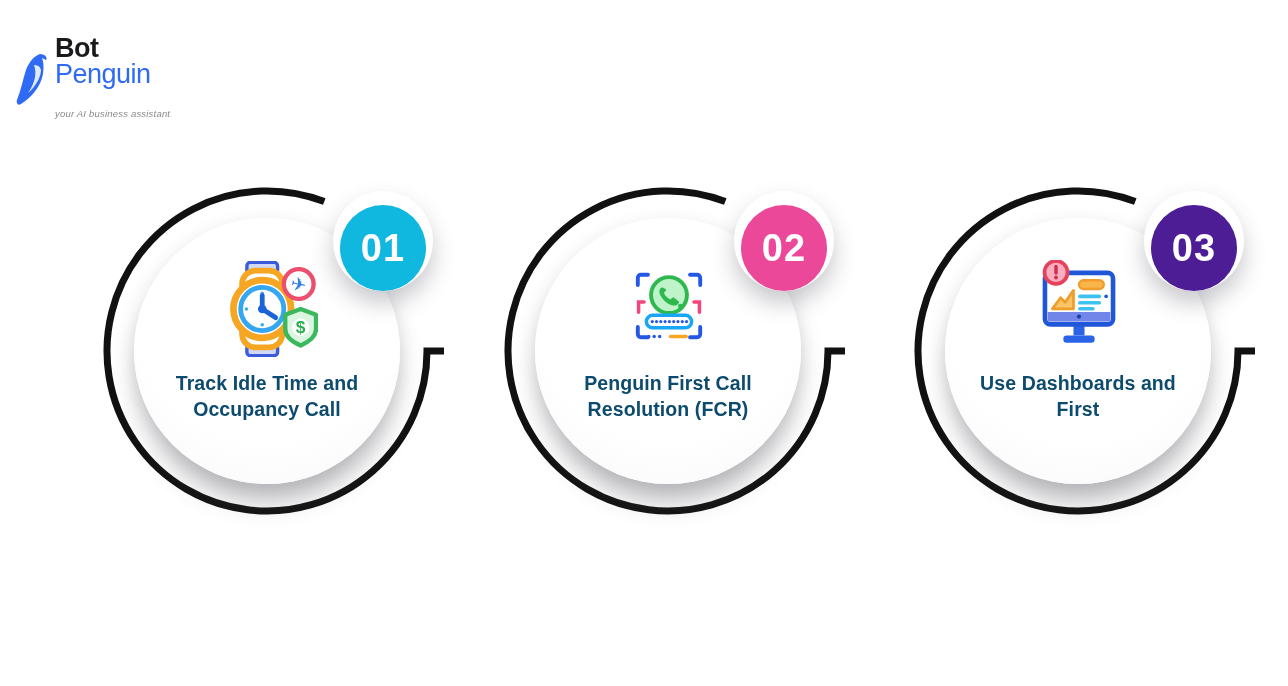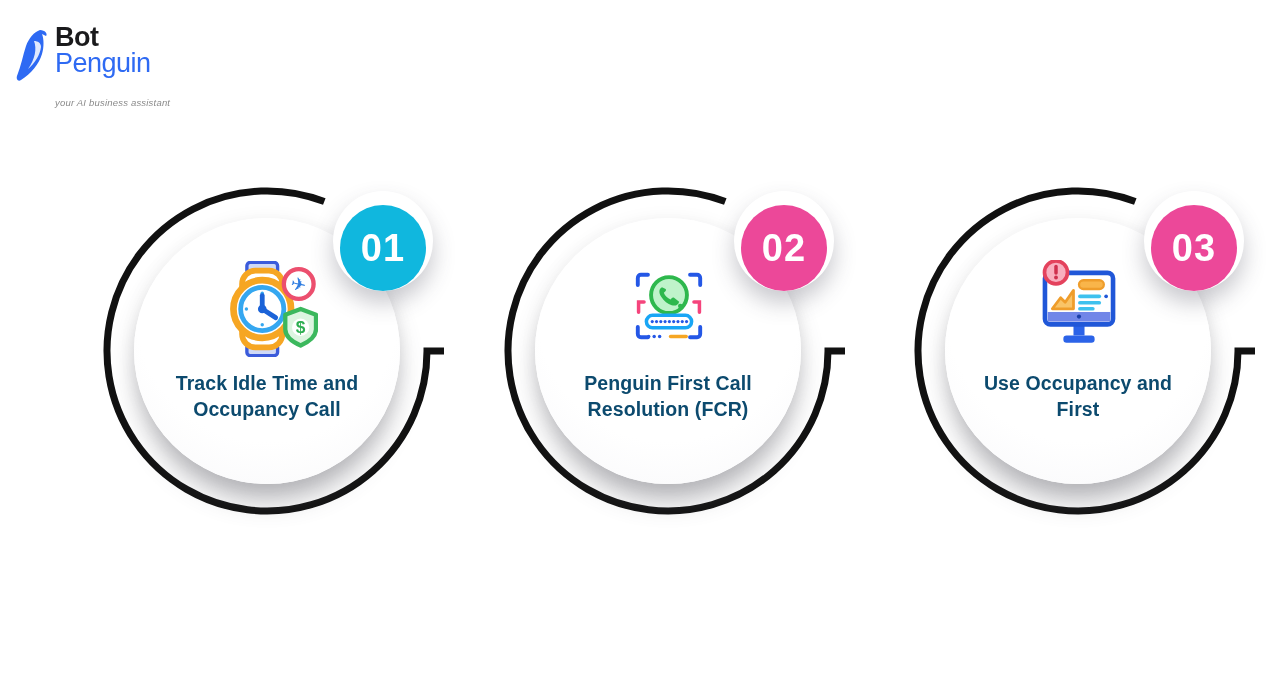--- a/index.html
+++ b/index.html
@@ -1,20 +1,20 @@
 <!DOCTYPE html>
 <html><head>
 <meta charset="utf-8">
 <style>
   html,body{margin:0;padding:0;background:#ffffff;}
   body{width:1288px;height:686px;overflow:hidden;font-family:"Liberation Sans",sans-serif;}
   .canvas{position:relative;width:1288px;height:686px;background:#ffffff;}
 
   
-  .logo{position:absolute;left:14px;top:25px;display:flex;align-items:flex-start;}
+  .logo{position:absolute;left:14px;top:36px;display:flex;align-items:center;}
   .logo-mark{width:34px;height:54px;margin-top:4px;}
   .logo-text{margin-left:7px;}
   .logo-top{font-size:27px;font-weight:bold;letter-spacing:-0.5px;color:#1a1a1c;line-height:25px;}
   .logo-bottom{font-size:27px;font-weight:normal;letter-spacing:-0.5px;color:#2e6af3;line-height:26px;}
   .logo-tagline{font-size:9.5px;font-style:italic;color:#8a8a8a;margin-top:21px;letter-spacing:0.2px;}
 
   
   .card{position:absolute;top:181px;width:340px;height:340px;}
   .card-1{left:97px;}
   .card-2{left:498px;}
@@ -169,22 +169,22 @@
         </g>
         <circle cx="79.5" cy="39.5" r="2" fill="#2057d8"></circle>
         <path d="M21 53 l9 -12 5 5 9 -13 v20 z" fill="#f9c468" stroke="#ef9d2b" stroke-width="3" stroke-linejoin="round"></path>
         <circle cx="25" cy="13.5" r="12.5" fill="#f9aebf" stroke="#e4425d" stroke-width="4"></circle>
         <path d="M25 7 v7" stroke="#cf2f4e" stroke-width="3.8" stroke-linecap="round"></path>
         <circle cx="25" cy="19" r="2.1" fill="#cf2f4e"></circle>
       </svg>
     </div>
 
     <div class="card-title">
-      <span>Use Occupancy and</span><br>
+      <span>Use Dashboards and</span><br>
       <span>First</span>
     </div>
 
     <div class="badge">
-      <div class="badge-inner" style="background-color: #ec4899;">03</div>
+      <div class="badge-inner" style="background-color: #4c1d95;">03</div>
     </div>
   </div>
 
 </div>
 
 </body></html>

